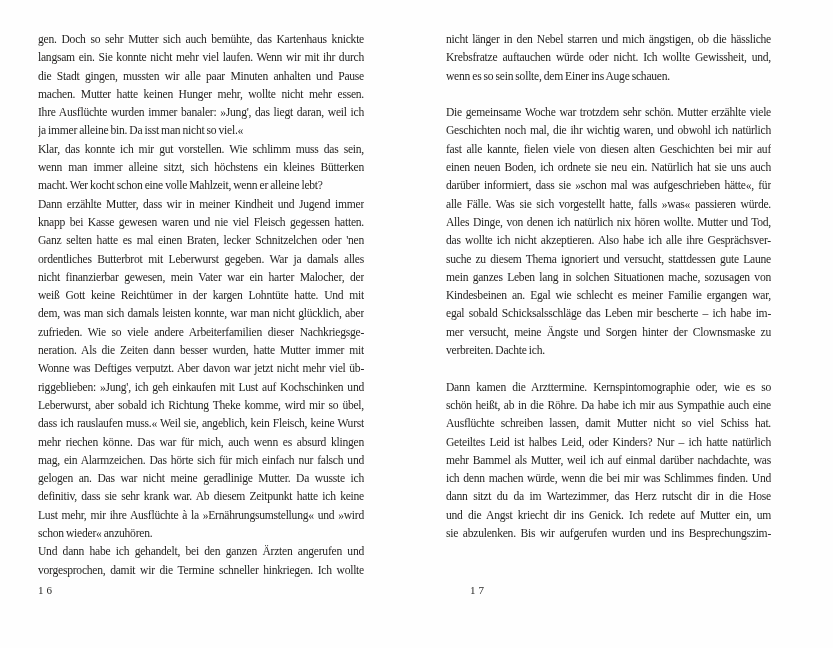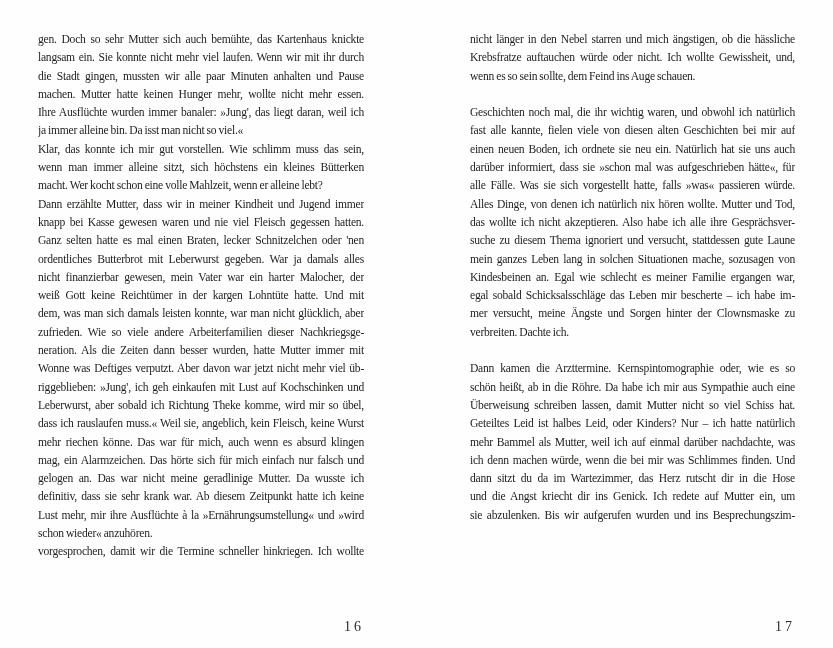--- a/index.html
+++ b/index.html
@@ -15,41 +15,41 @@
     overflow: hidden;
     font-family: "Liberation Serif", "DejaVu Serif", serif;
     color: #1f1e1c;
   }
   .page-col {
     position: absolute;
     top: 31px;
     overflow: hidden;
   }
   .page-col.left  { left: 38px;  width: 326px; }
-  .page-col.right { left: 470px; width: 325px; }
+  .page-col.right { left: 446px; width: 325px; }
   .line {
     height: 18.3px;
     line-height: 18.3px;
     font-size: 11.6px;
     letter-spacing: -0.25px;
     word-spacing: -0.5px;
     white-space: nowrap;
     text-align: left;
     overflow: hidden;
   }
   .line.j {
     white-space: normal;
     text-align: justify;
     text-align-last: justify;
   }
   .page-number {
     position: absolute;
-    top: 619px;
-    text-align: right;
-    font-size: 14px;
+    top: 584px;
+    text-align: left;
+    font-size: 11px;
     letter-spacing: 3px;
     color: #2a2a28;
   }
   .page-number.left  { left: 38px;  width: 326px; }
   .page-number.right { left: 470px; width: 325px; }
 </style>
 </head>
 <body>
 
 <div class="spread">
@@ -76,45 +76,47 @@
       <div class="line j">Wonne was Deftiges verputzt. Aber davon war jetzt nicht mehr viel üb-</div>
       <div class="line j">riggeblieben: »Jung', ich geh einkaufen mit Lust auf Kochschinken und</div>
       <div class="line j">Leberwurst, aber sobald ich Richtung Theke komme, wird mir so übel,</div>
       <div class="line j">dass ich rauslaufen muss.« Weil sie, angeblich, kein Fleisch, keine Wurst</div>
       <div class="line j">mehr riechen könne. Das war für mich, auch wenn es absurd klingen</div>
       <div class="line j">mag, ein Alarmzeichen. Das hörte sich für mich einfach nur falsch und</div>
       <div class="line j">gelogen an. Das war nicht meine geradlinige Mutter. Da wusste ich</div>
       <div class="line j">definitiv, dass sie sehr krank war. Ab diesem Zeitpunkt hatte ich keine</div>
       <div class="line j">Lust mehr, mir ihre Ausflüchte à la »Ernährungsumstellung« und »wird</div>
       <div class="line">schon wieder« anzuhören.</div>
+      <div class="line j">Und dann habe ich gehandelt, bei den ganzen Ärzten angerufen und</div>
       <div class="line j">vorgesprochen, damit wir die Termine schneller hinkriegen. Ich wollte</div>
     </div>
 
   <div class="page-col right">
       <div class="line j">nicht länger in den Nebel starren und mich ängstigen, ob die hässliche</div>
       <div class="line j">Krebsfratze auftauchen würde oder nicht. Ich wollte Gewissheit, und,</div>
-      <div class="line">wenn es so sein sollte, dem Feind ins Auge schauen.</div>
+      <div class="line">wenn es so sein sollte, dem Einer ins Auge schauen.</div>
       <div class="line"></div>
+      <div class="line j">Die gemeinsame Woche war trotzdem sehr schön. Mutter erzählte viele</div>
       <div class="line j">Geschichten noch mal, die ihr wichtig waren, und obwohl ich natürlich</div>
       <div class="line j">fast alle kannte, fielen viele von diesen alten Geschichten bei mir auf</div>
       <div class="line j">einen neuen Boden, ich ordnete sie neu ein. Natürlich hat sie uns auch</div>
       <div class="line j">darüber informiert, dass sie »schon mal was aufgeschrieben hätte«, für</div>
       <div class="line j">alle Fälle. Was sie sich vorgestellt hatte, falls »was« passieren würde.</div>
       <div class="line j">Alles Dinge, von denen ich natürlich nix hören wollte. Mutter und Tod,</div>
       <div class="line j">das wollte ich nicht akzeptieren. Also habe ich alle ihre Gesprächsver-</div>
       <div class="line j">suche zu diesem Thema ignoriert und versucht, stattdessen gute Laune</div>
       <div class="line j">mein ganzes Leben lang in solchen Situationen mache, sozusagen von</div>
       <div class="line j">Kindesbeinen an. Egal wie schlecht es meiner Familie ergangen war,</div>
       <div class="line j">egal sobald Schicksalsschläge das Leben mir bescherte – ich habe im-</div>
       <div class="line j">mer versucht, meine Ängste und Sorgen hinter der Clownsmaske zu</div>
       <div class="line">verbreiten. Dachte ich.</div>
       <div class="line"></div>
       <div class="line j">Dann kamen die Arzttermine. Kernspintomographie oder, wie es so</div>
       <div class="line j">schön heißt, ab in die Röhre. Da habe ich mir aus Sympathie auch eine</div>
-      <div class="line j">Überweisung schreiben lassen, damit Mutter nicht so viel Schiss hat.</div>
+      <div class="line j">Ausflüchte schreiben lassen, damit Mutter nicht so viel Schiss hat.</div>
       <div class="line j">Geteiltes Leid ist halbes Leid, oder Kinders? Nur – ich hatte natürlich</div>
       <div class="line j">mehr Bammel als Mutter, weil ich auf einmal darüber nachdachte, was</div>
       <div class="line j">ich denn machen würde, wenn die bei mir was Schlimmes finden. Und</div>
       <div class="line j">dann sitzt du da im Wartezimmer, das Herz rutscht dir in die Hose</div>
       <div class="line j">und die Angst kriecht dir ins Genick. Ich redete auf Mutter ein, um</div>
       <div class="line j">sie abzulenken. Bis wir aufgerufen wurden und ins Besprechungszim-</div>
     </div>
 
   <div class="page-number left">16</div>
 

